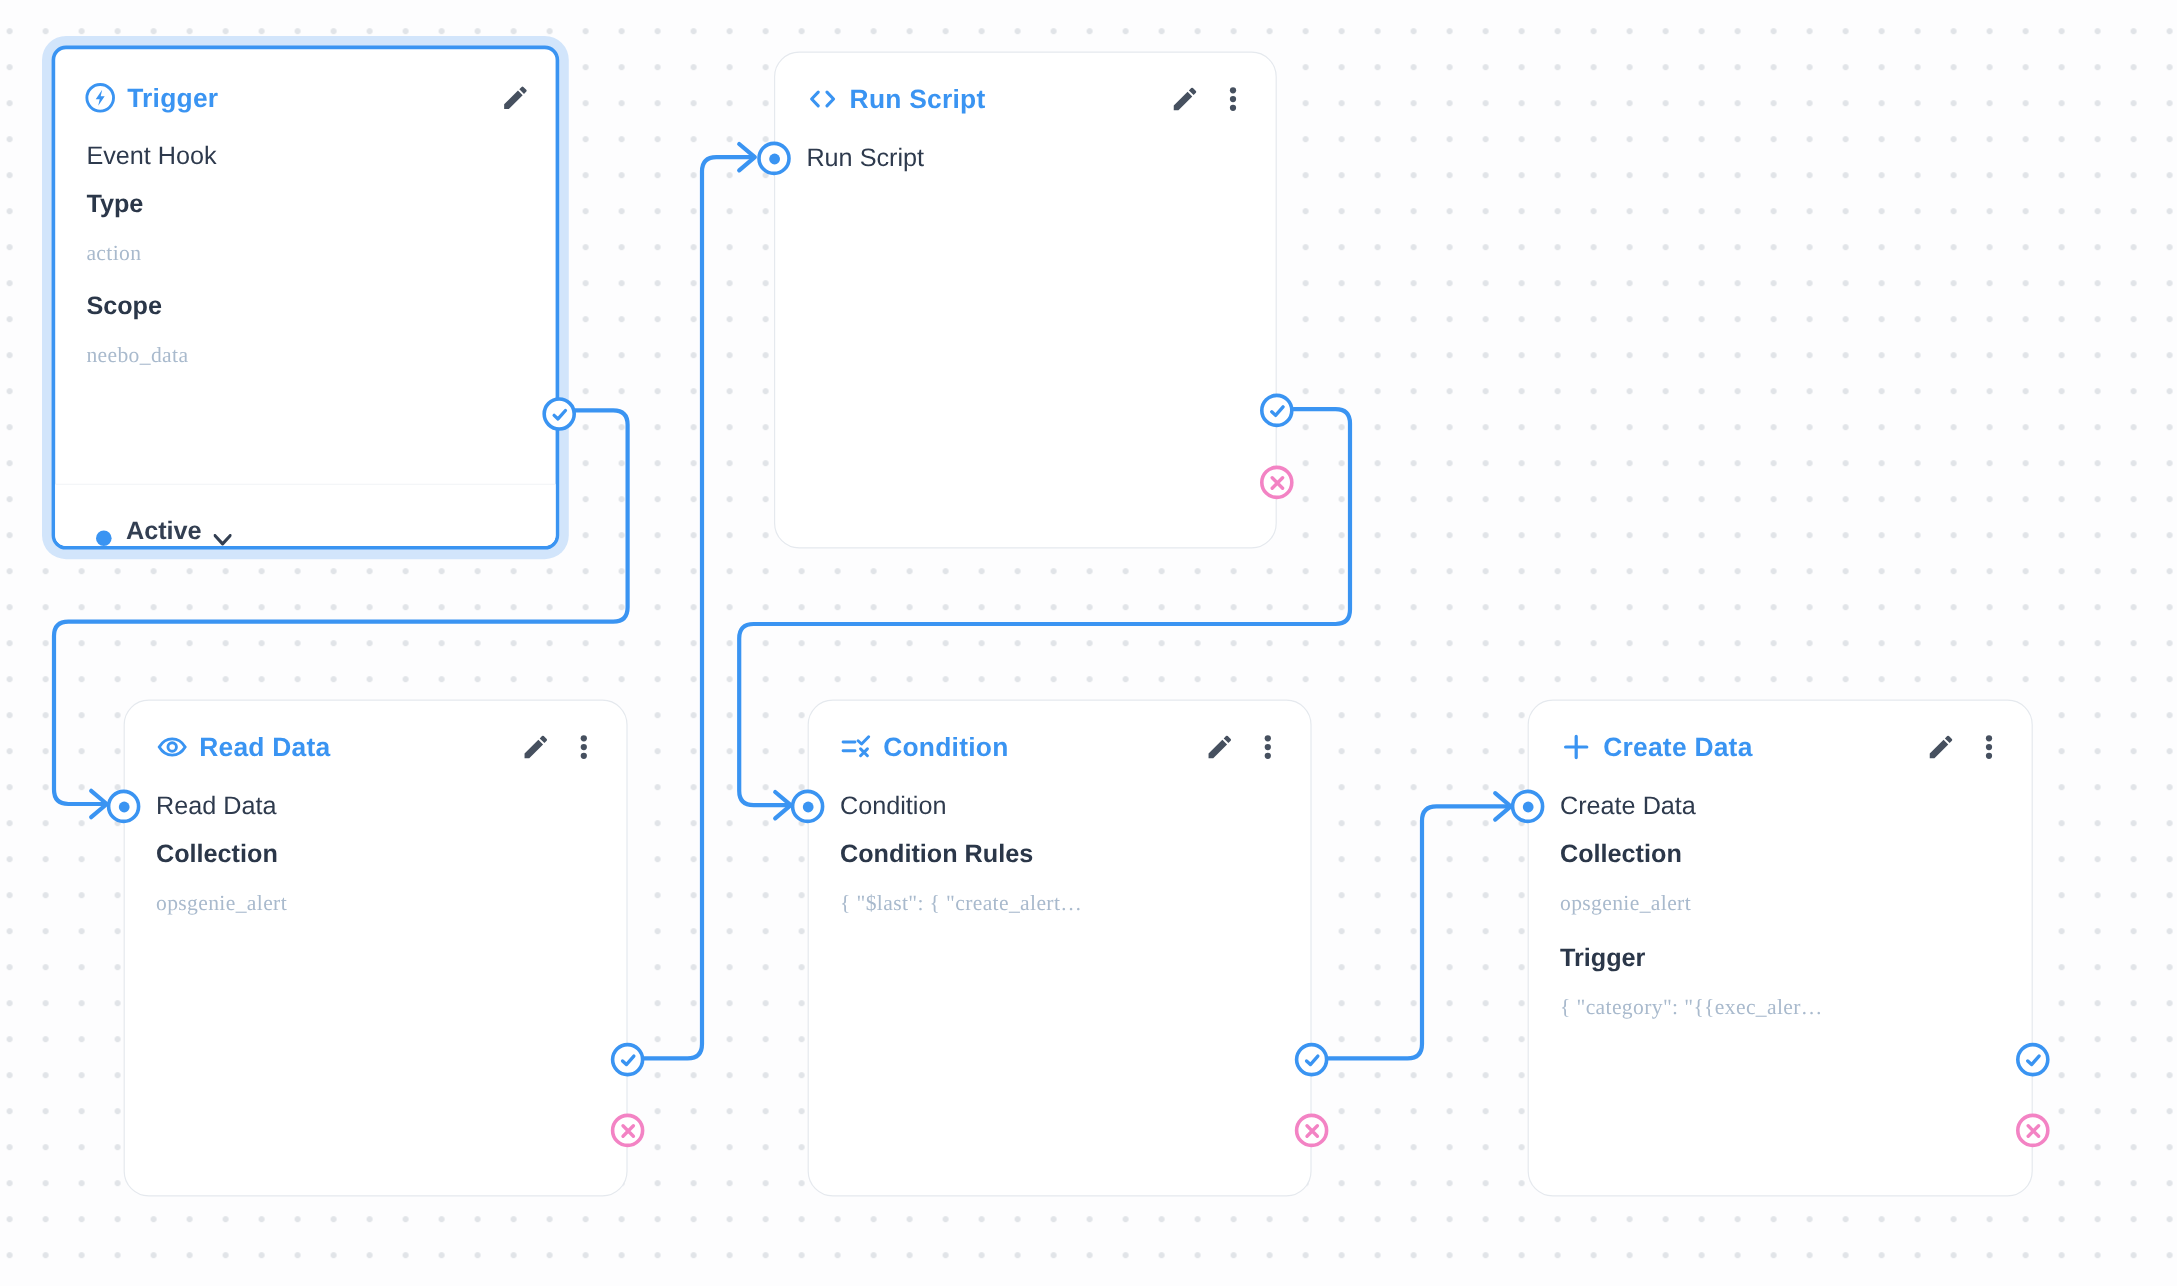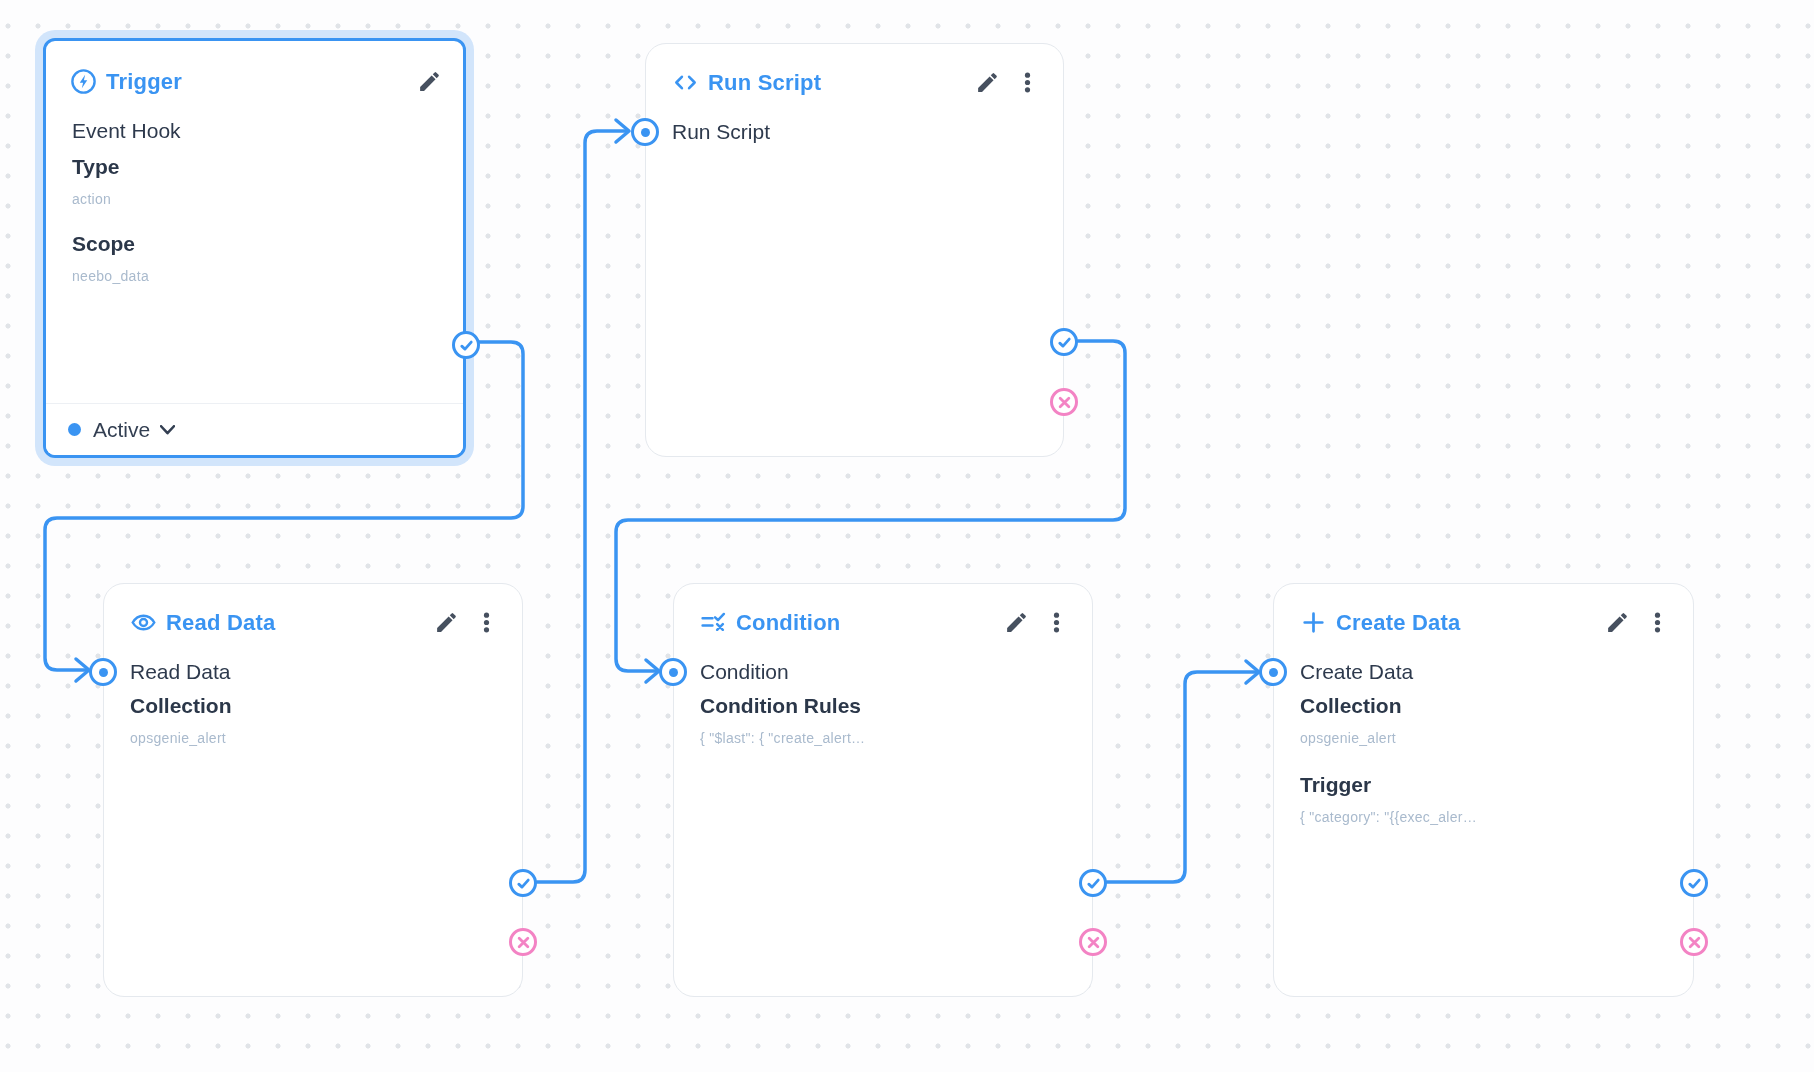--- a/index.html
+++ b/index.html
@@ -27,38 +27,38 @@
     box-shadow:0 0 0 8px #d2e5fb;
   }
   .head{height:30px;margin:22px 22px 0 26px;display:flex;align-items:flex-end;}
   .node.selected .head{margin:24px 20px 0 24px;}
   .t-icon{width:27px;height:27px;flex:0 0 auto;margin-right:9px;display:flex;align-items:center;justify-content:center;}
   .title{font-size:22px;font-weight:700;color:#3a94f2;white-space:nowrap;letter-spacing:.2px;}
   .spacer{flex:1;}
   .hbtn{width:28px;height:28px;border:none;background:transparent;padding:0;margin:0;display:flex;align-items:center;justify-content:center;cursor:pointer;}
   .hbtn + .hbtn{margin-left:12px;}
 
-  .row{margin:0 26px;line-height:28px;font-size:21px;color:#2e3a4d;white-space:nowrap;overflow:hidden;}
+  .row{margin:12px 26px;line-height:28px;font-size:21px;color:#2e3a4d;white-space:nowrap;overflow:hidden;}
   .row.in{margin-top:22px;}
   .row.lbl{font-weight:700;color:#2b3749;}
-  .row.val{font-family:Liberation Sans, sans-serif;font-size:14px;color:#a9bacd;letter-spacing:.3px;}
+  .row.val{font-family:Liberation Serif, serif;font-size:18px;color:#a9bacd;letter-spacing:.3px;}
   
   .trig-r1{margin-top:22px;}
   .trig-lbl{margin-top:8px;}
   .trig-val{margin-top:4px;}
   .trig-lbl2{margin-top:17px;}
   
   .f-lbl{margin-top:6px;}
   .f-val{margin-top:4px;}
   .f-lbl2{margin-top:19px;}
 
   .status{
     position:absolute;left:0;right:0;bottom:0;height:51px;
-    border-top:1px solid #edf0f4;display:flex;align-items:center;
-    padding:0 22px;cursor:pointer;background:#fff;border-radius:0 0 9px 9px;
+    border-top:1px solid #edf0f4;display:flex;align-items:flex-end;
+    padding:0 34px;cursor:pointer;background:#fff;border-radius:0 0 9px 9px;font-weight:bold;
   }
   .status-dot{width:13px;height:13px;border-radius:50%;background:#3a94f2;margin-right:12px;}
   .status-txt{font-size:21px;color:#333f52;margin-right:10px;}
 
   .port{
     position:absolute;width:28px;height:28px;border-radius:50%;background:#fff;
     box-sizing:border-box;border:3.5px solid #3a94f2;z-index:4;
     display:flex;align-items:center;justify-content:center;cursor:crosshair;
   }
   .port.reject{border-color:#f383c4;}

